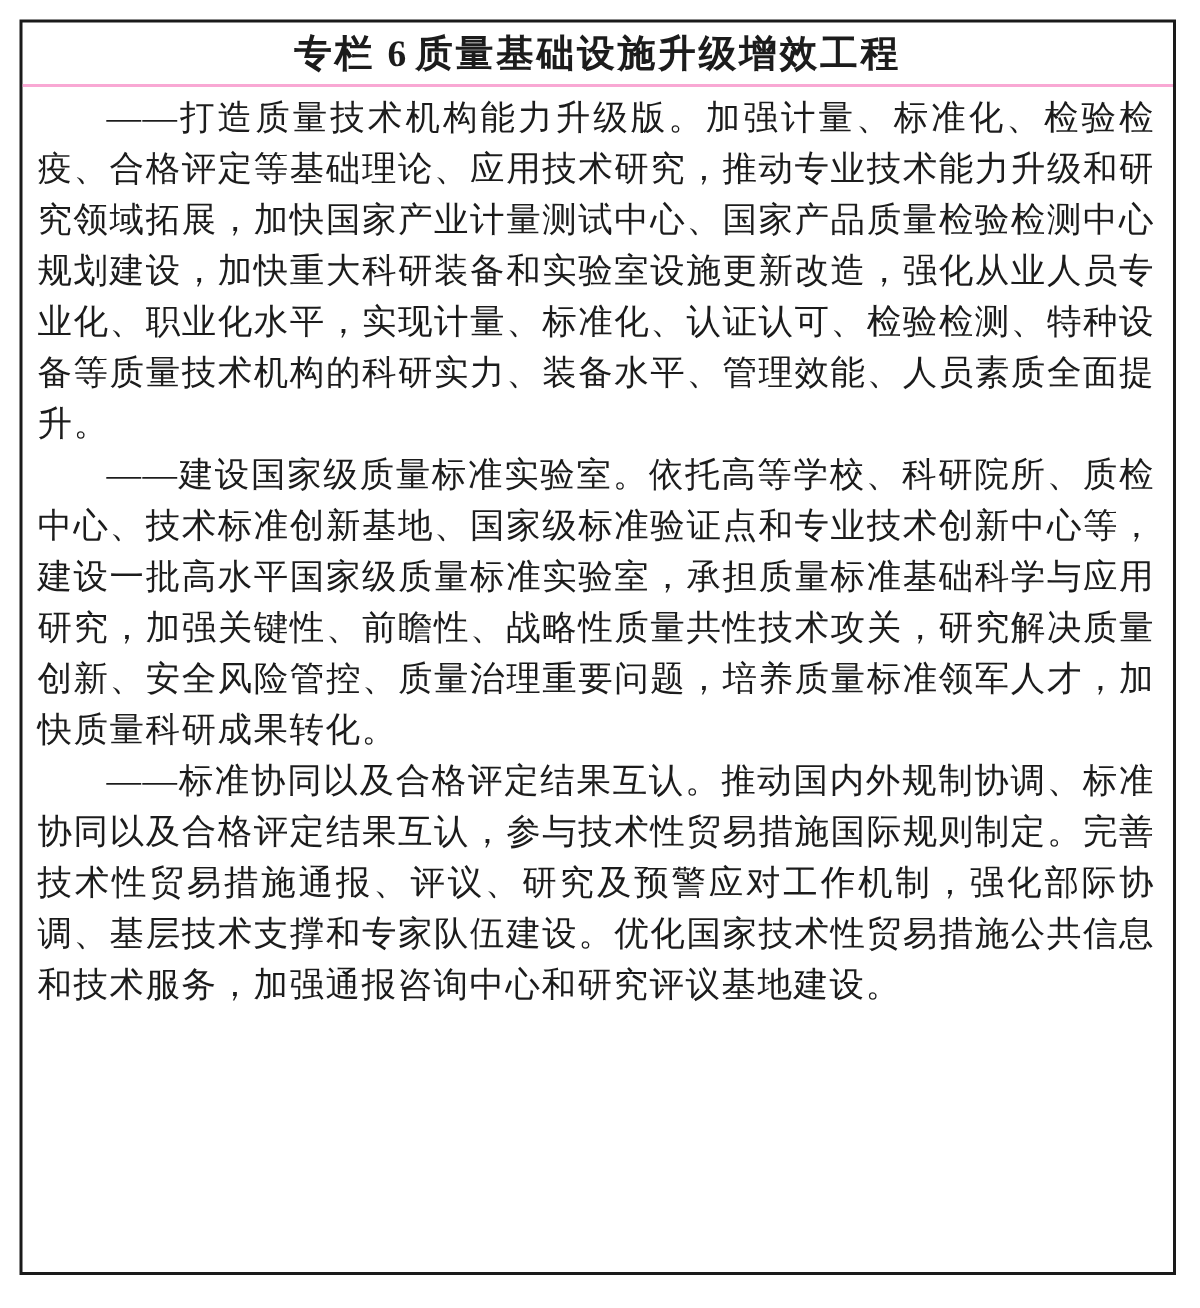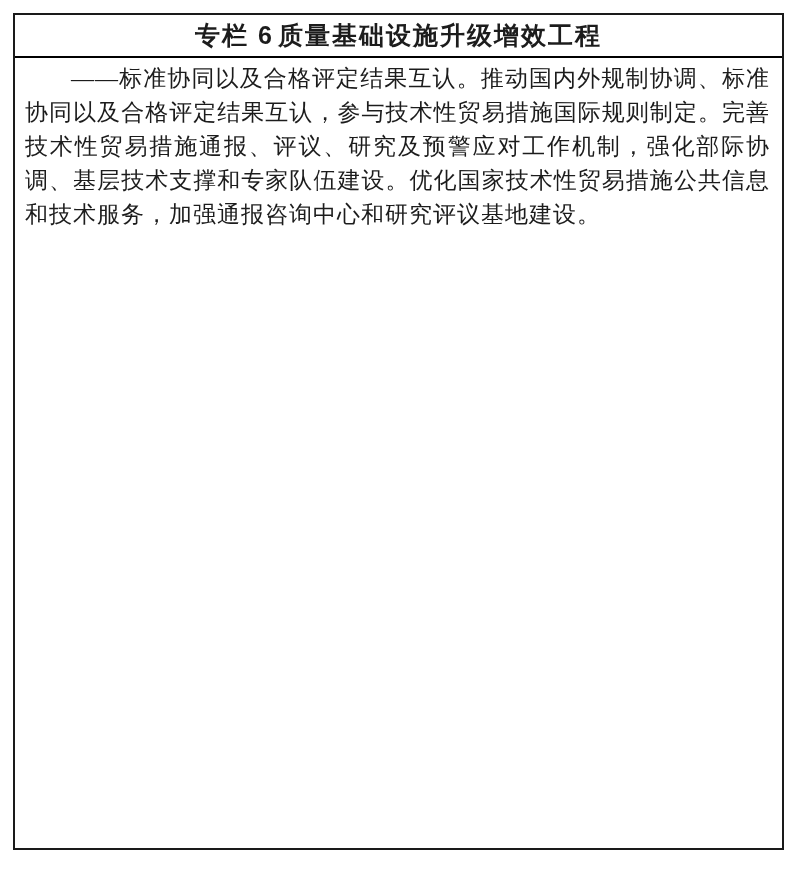--- a/index.html
+++ b/index.html
@@ -22,26 +22,26 @@
     top: 13px;
     width: 771px;
     height: 837px;
     border: 2px solid #1a1a1a;
     box-sizing: border-box;
     background: #ffffff;
     overflow: hidden;
   }
   .title-bar {
     height: 43px;
-    border-bottom: 2px solid #000000;
+    border-bottom: 2px solid #f9a8d4;
     box-sizing: border-box;
     display: flex;
     align-items: center;
     justify-content: center;
-    font-family: Liberation Sans, sans-serif;
+    font-family: Liberation Serif, serif;
     font-weight: 700;
     font-size: 25px;
     letter-spacing: 2px;
     white-space: nowrap;
   }
   .title-text {
     margin-left: 4px;
   }
   .column-body {
     padding: 4px 12px 0 10px;
@@ -60,20 +60,22 @@
 
 <div class="page">
   <div class="frame">
 
     <div class="title-bar">
       <span class="title-label">专栏 6</span>
       <span class="title-text">质量基础设施升级增效工程</span>
     </div>
 
     <div class="column-body">
+      <p><span>——打造质量技术机构能力升级版。</span><span>加强计量、标准化、检验检疫、合格评定等基础理论、应用技术研究，推动专业技术能力升级和研究领域拓展，加快国家产业计量测试中心、国家产品质量检验检测中心规划建设，加快重大科研装备和实验室设施更新改造，强化从业人员专业化、职业化水平，实现计量、标准化、认证认可、检验检测、特种设备等质量技术机构的科研实力、装备水平、管理效能、人员素质全面提升。</span></p>
 
+      <p><span>——建设国家级质量标准实验室。</span><span>依托高等学校、科研院所、质检中心、技术标准创新基地、国家级标准验证点和专业技术创新中心等，建设一批高水平国家级质量标准实验室，承担质量标准基础科学与应用研究，加强关键性、前瞻性、战略性质量共性技术攻关，研究解决质量创新、安全风险管控、质量治理重要问题，培养质量标准领军人才，加快质量科研成果转化。</span></p>
 
 
       <p><span>——标准协同以及合格评定结果互认。</span><span>推动国内外规制协调、标准协同以及合格评定结果互认，参与技术性贸易措施国际规则制定。完善技术性贸易措施通报、评议、研究及预警应对工作机制，强化部际协调、基层技术支撑和专家队伍建设。优化国家技术性贸易措施公共信息和技术服务，加强通报咨询中心和研究评议基地建设。</span></p>
     </div>
 
   </div>
 </div>
 
 </body></html>

